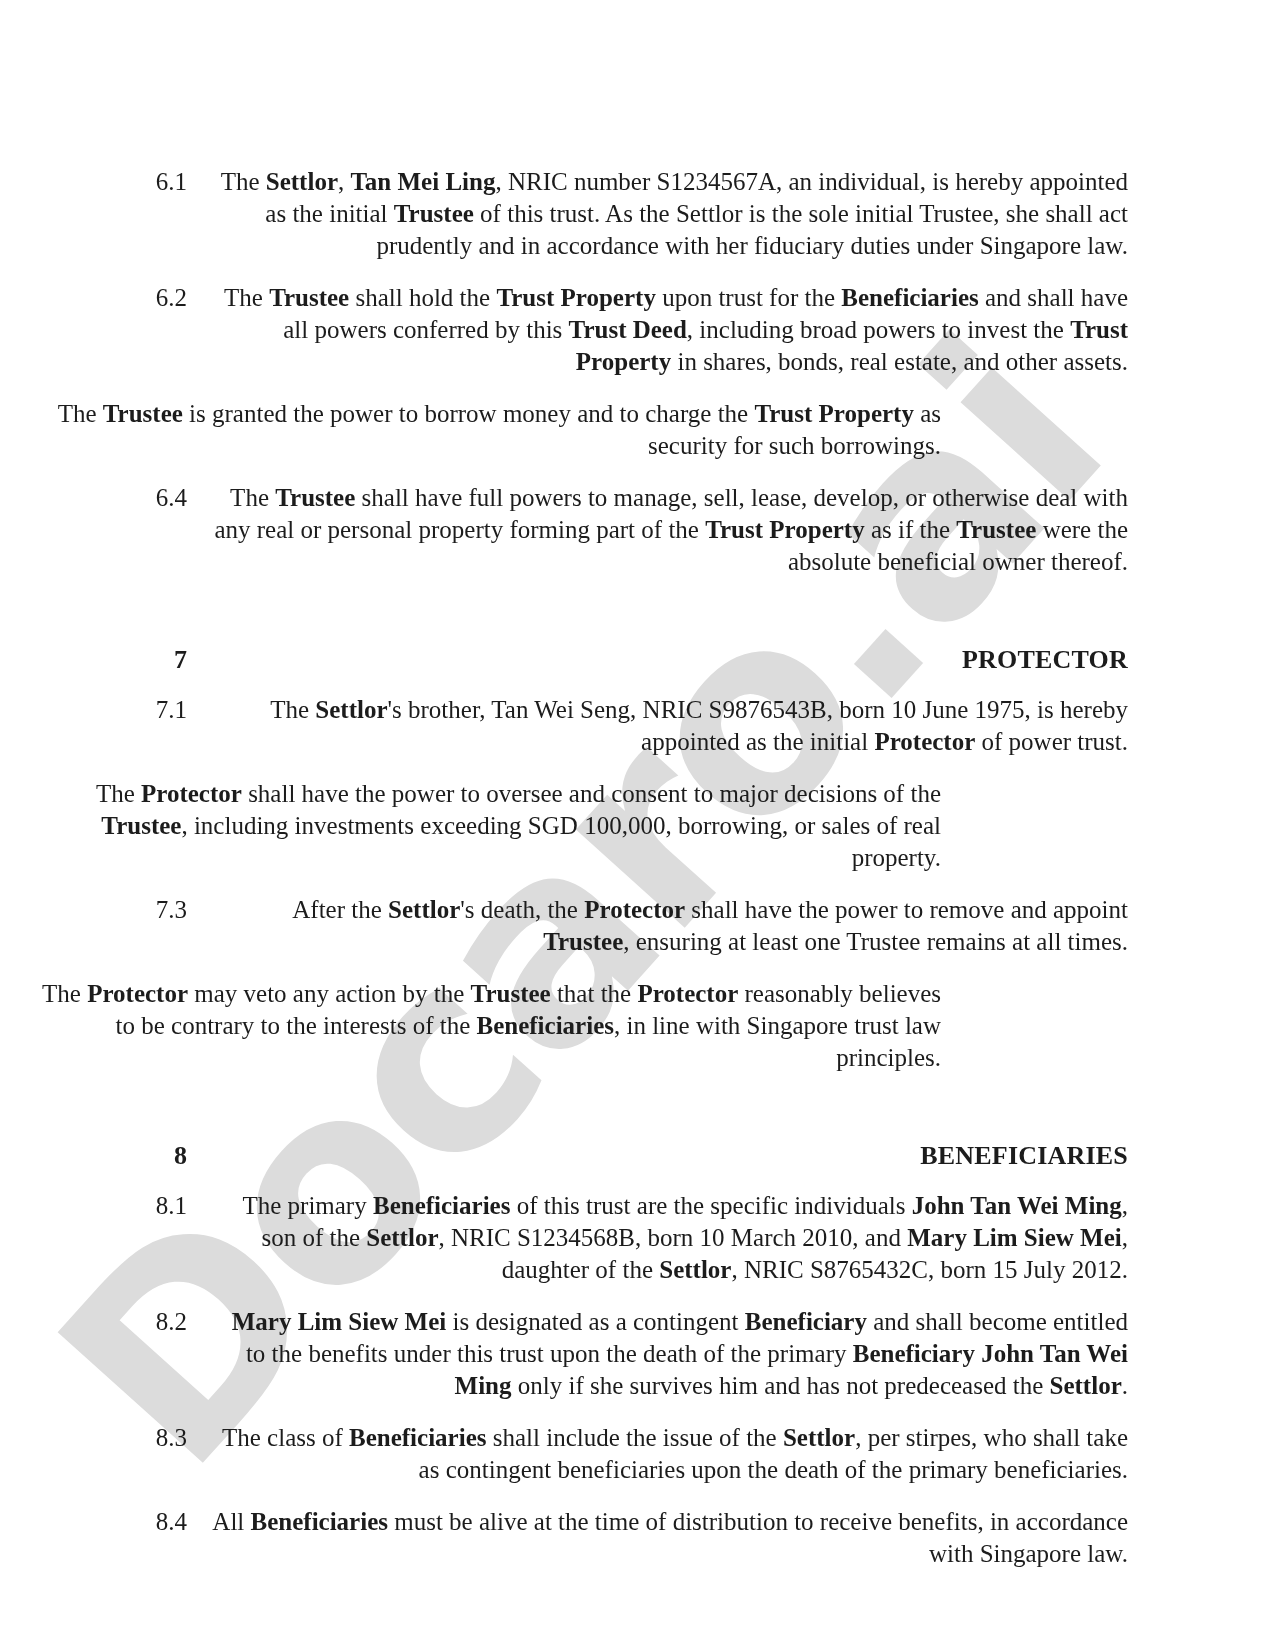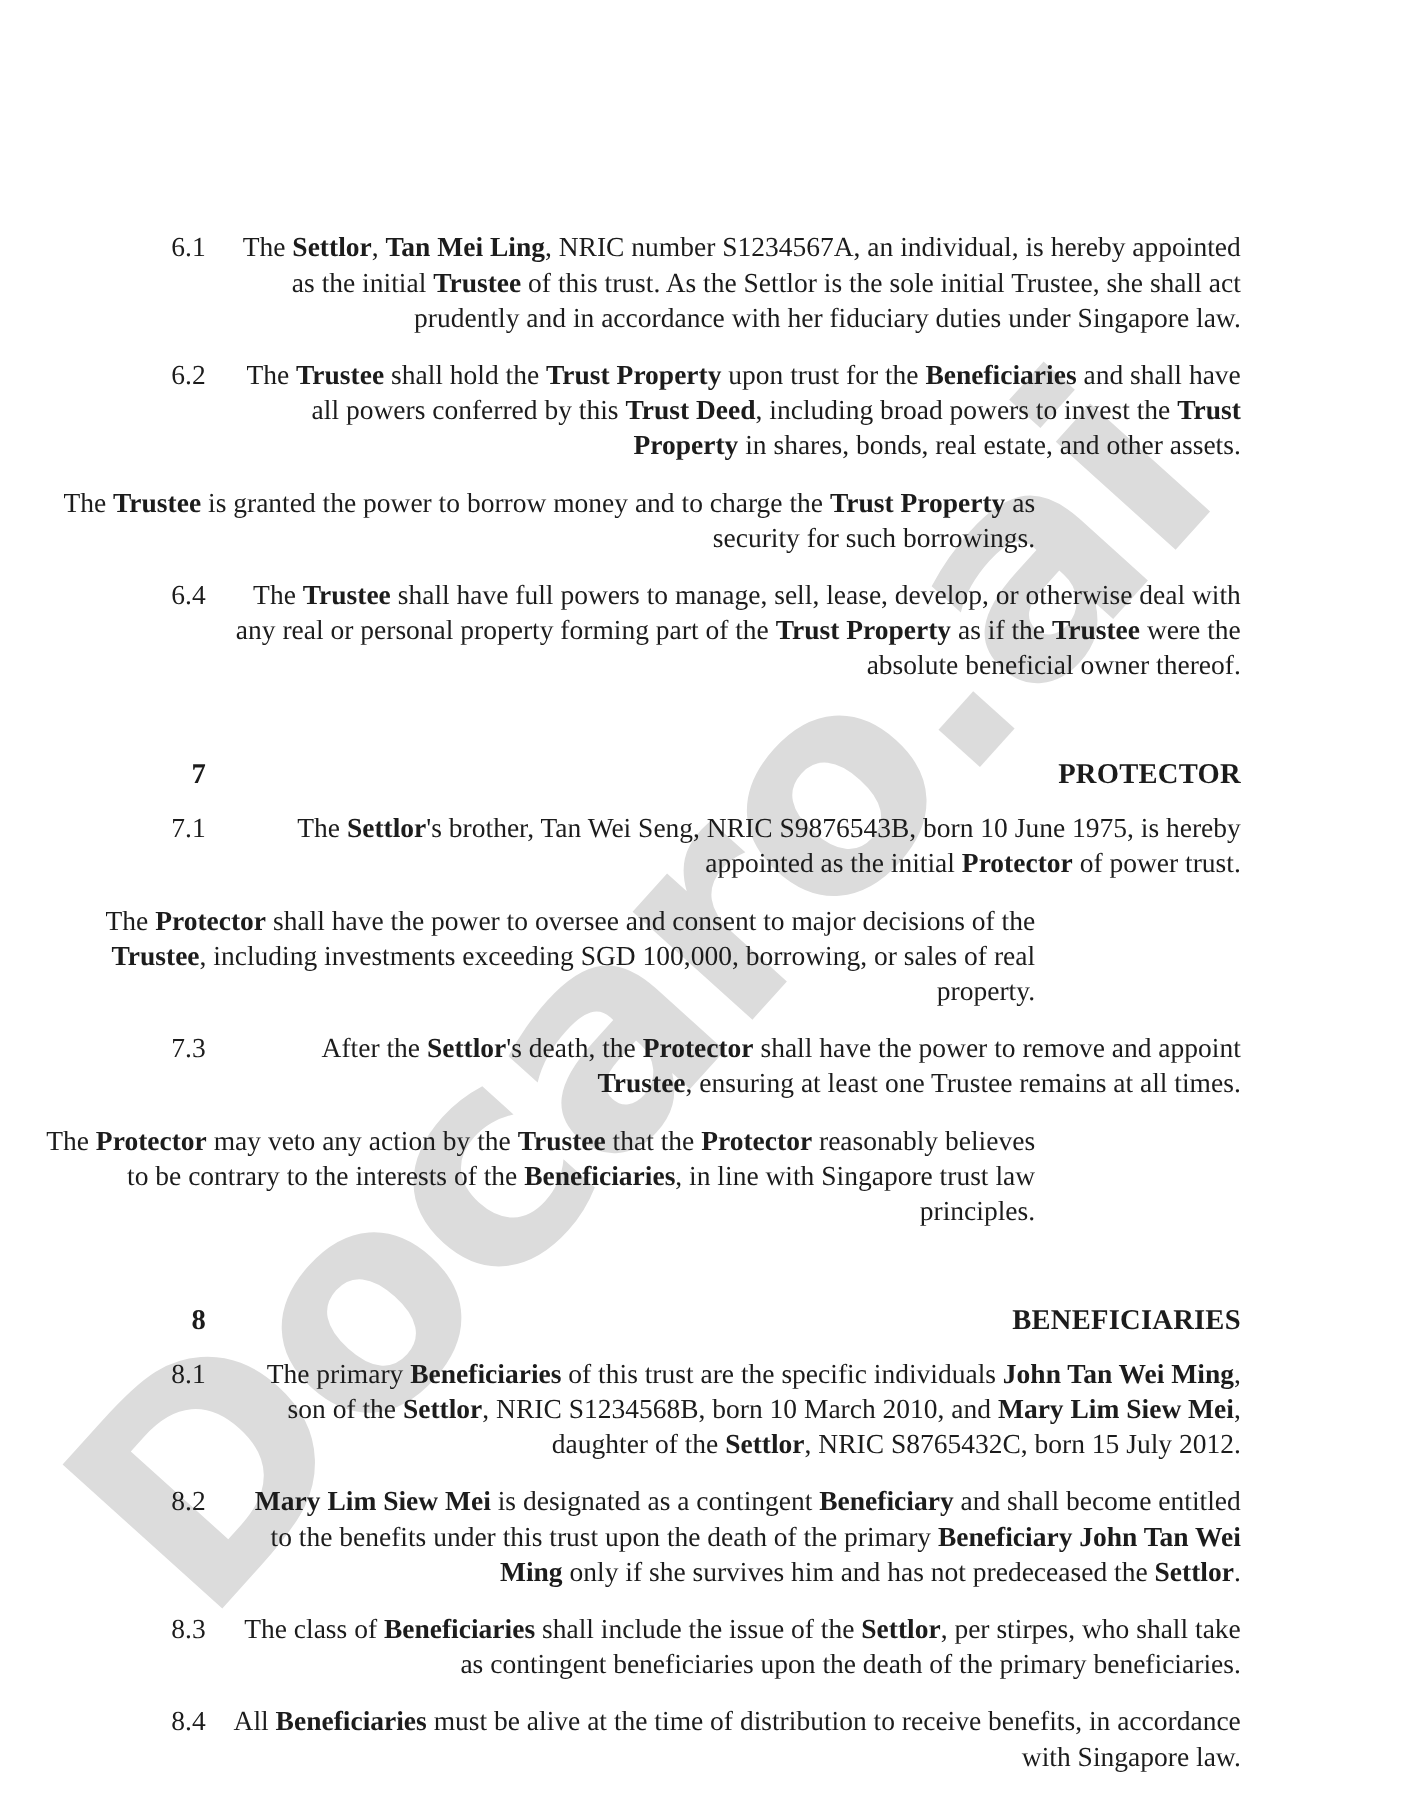--- a/index.html
+++ b/index.html
@@ -33,21 +33,20 @@
   .content {
     position: absolute;
     left: 0;
     top: 0;
     width: 1275px;
     box-sizing: border-box;
     padding: 166px 148px 0 0;
     z-index: 1;
     font-size: 25px;
     line-height: 32px;
-    margin-top: 44px;
   }
   .row {
     display: flex;
     margin: 0 0 20px 0;
   }
   .row .num {
     flex: 0 0 187px;
     width: 187px;
     text-align: right;
   }

